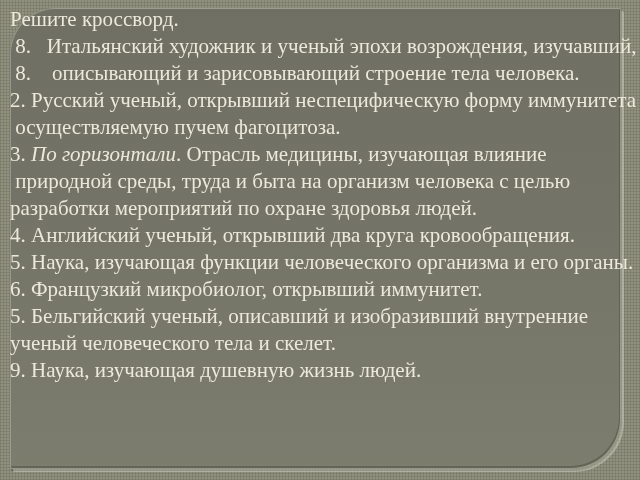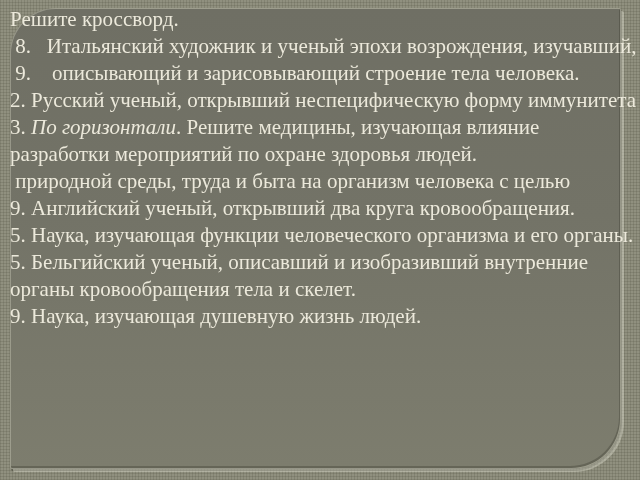--- a/index.html
+++ b/index.html
@@ -49,24 +49,26 @@
   .text-line .italic { font-style: italic; }
 </style>
 </head>
 <body>
 
 <div id="slide">
   <div id="panel"></div>
   <div id="textblock">
     <div class="text-line">Решите кроссворд.</div>
   <div class="text-line"><span> 8.   Итальянский художник и ученый эпохи возрождения, изучавший,</span></div>
-      <div class="text-line"><span> 9.    описывающий и зарисовывающий строение тела человека.</span></div>
+      <div class="text-line"><span> 8.    описывающий и зарисовывающий строение тела человека.</span></div>
       <div class="text-line"><span>2. Русский ученый, открывший неспецифическую форму иммунитета</span></div>
-      <div class="text-line"><span>3. </span><span class="italic">По горизонтали</span><span>. Решите медицины, изучающая влияние</span></div>
+      <div class="text-line"><span> осуществляемую пучем фагоцитоза.</span></div>
+      <div class="text-line"><span>3. </span><span class="italic">По горизонтали</span><span>. Отрасль медицины, изучающая влияние</span></div>
+      <div class="text-line"><span> природной среды, труда и быта на организм человека с целью</span></div>
       <div class="text-line"><span>разработки мероприятий по охране здоровья людей.</span></div>
-      <div class="text-line"><span> природной среды, труда и быта на организм человека с целью</span></div>
-      <div class="text-line"><span>9. Английский ученый, открывший два круга кровообращения.</span></div>
+      <div class="text-line"><span>4. Английский ученый, открывший два круга кровообращения.</span></div>
       <div class="text-line"><span>5. Наука, изучающая функции человеческого организма и его органы.</span></div>
+      <div class="text-line"><span>6. Французкий микробиолог, открывший иммунитет.</span></div>
       <div class="text-line"><span>5. Бельгийский ученый, описавший и изобразивший внутренние</span></div>
-      <div class="text-line"><span>органы кровообращения тела и скелет.</span></div>
+      <div class="text-line"><span>ученый человеческого тела и скелет.</span></div>
       <div class="text-line"><span>9. Наука, изучающая душевную жизнь людей.</span></div>
     </div>
 </div>
 
 </body></html>

